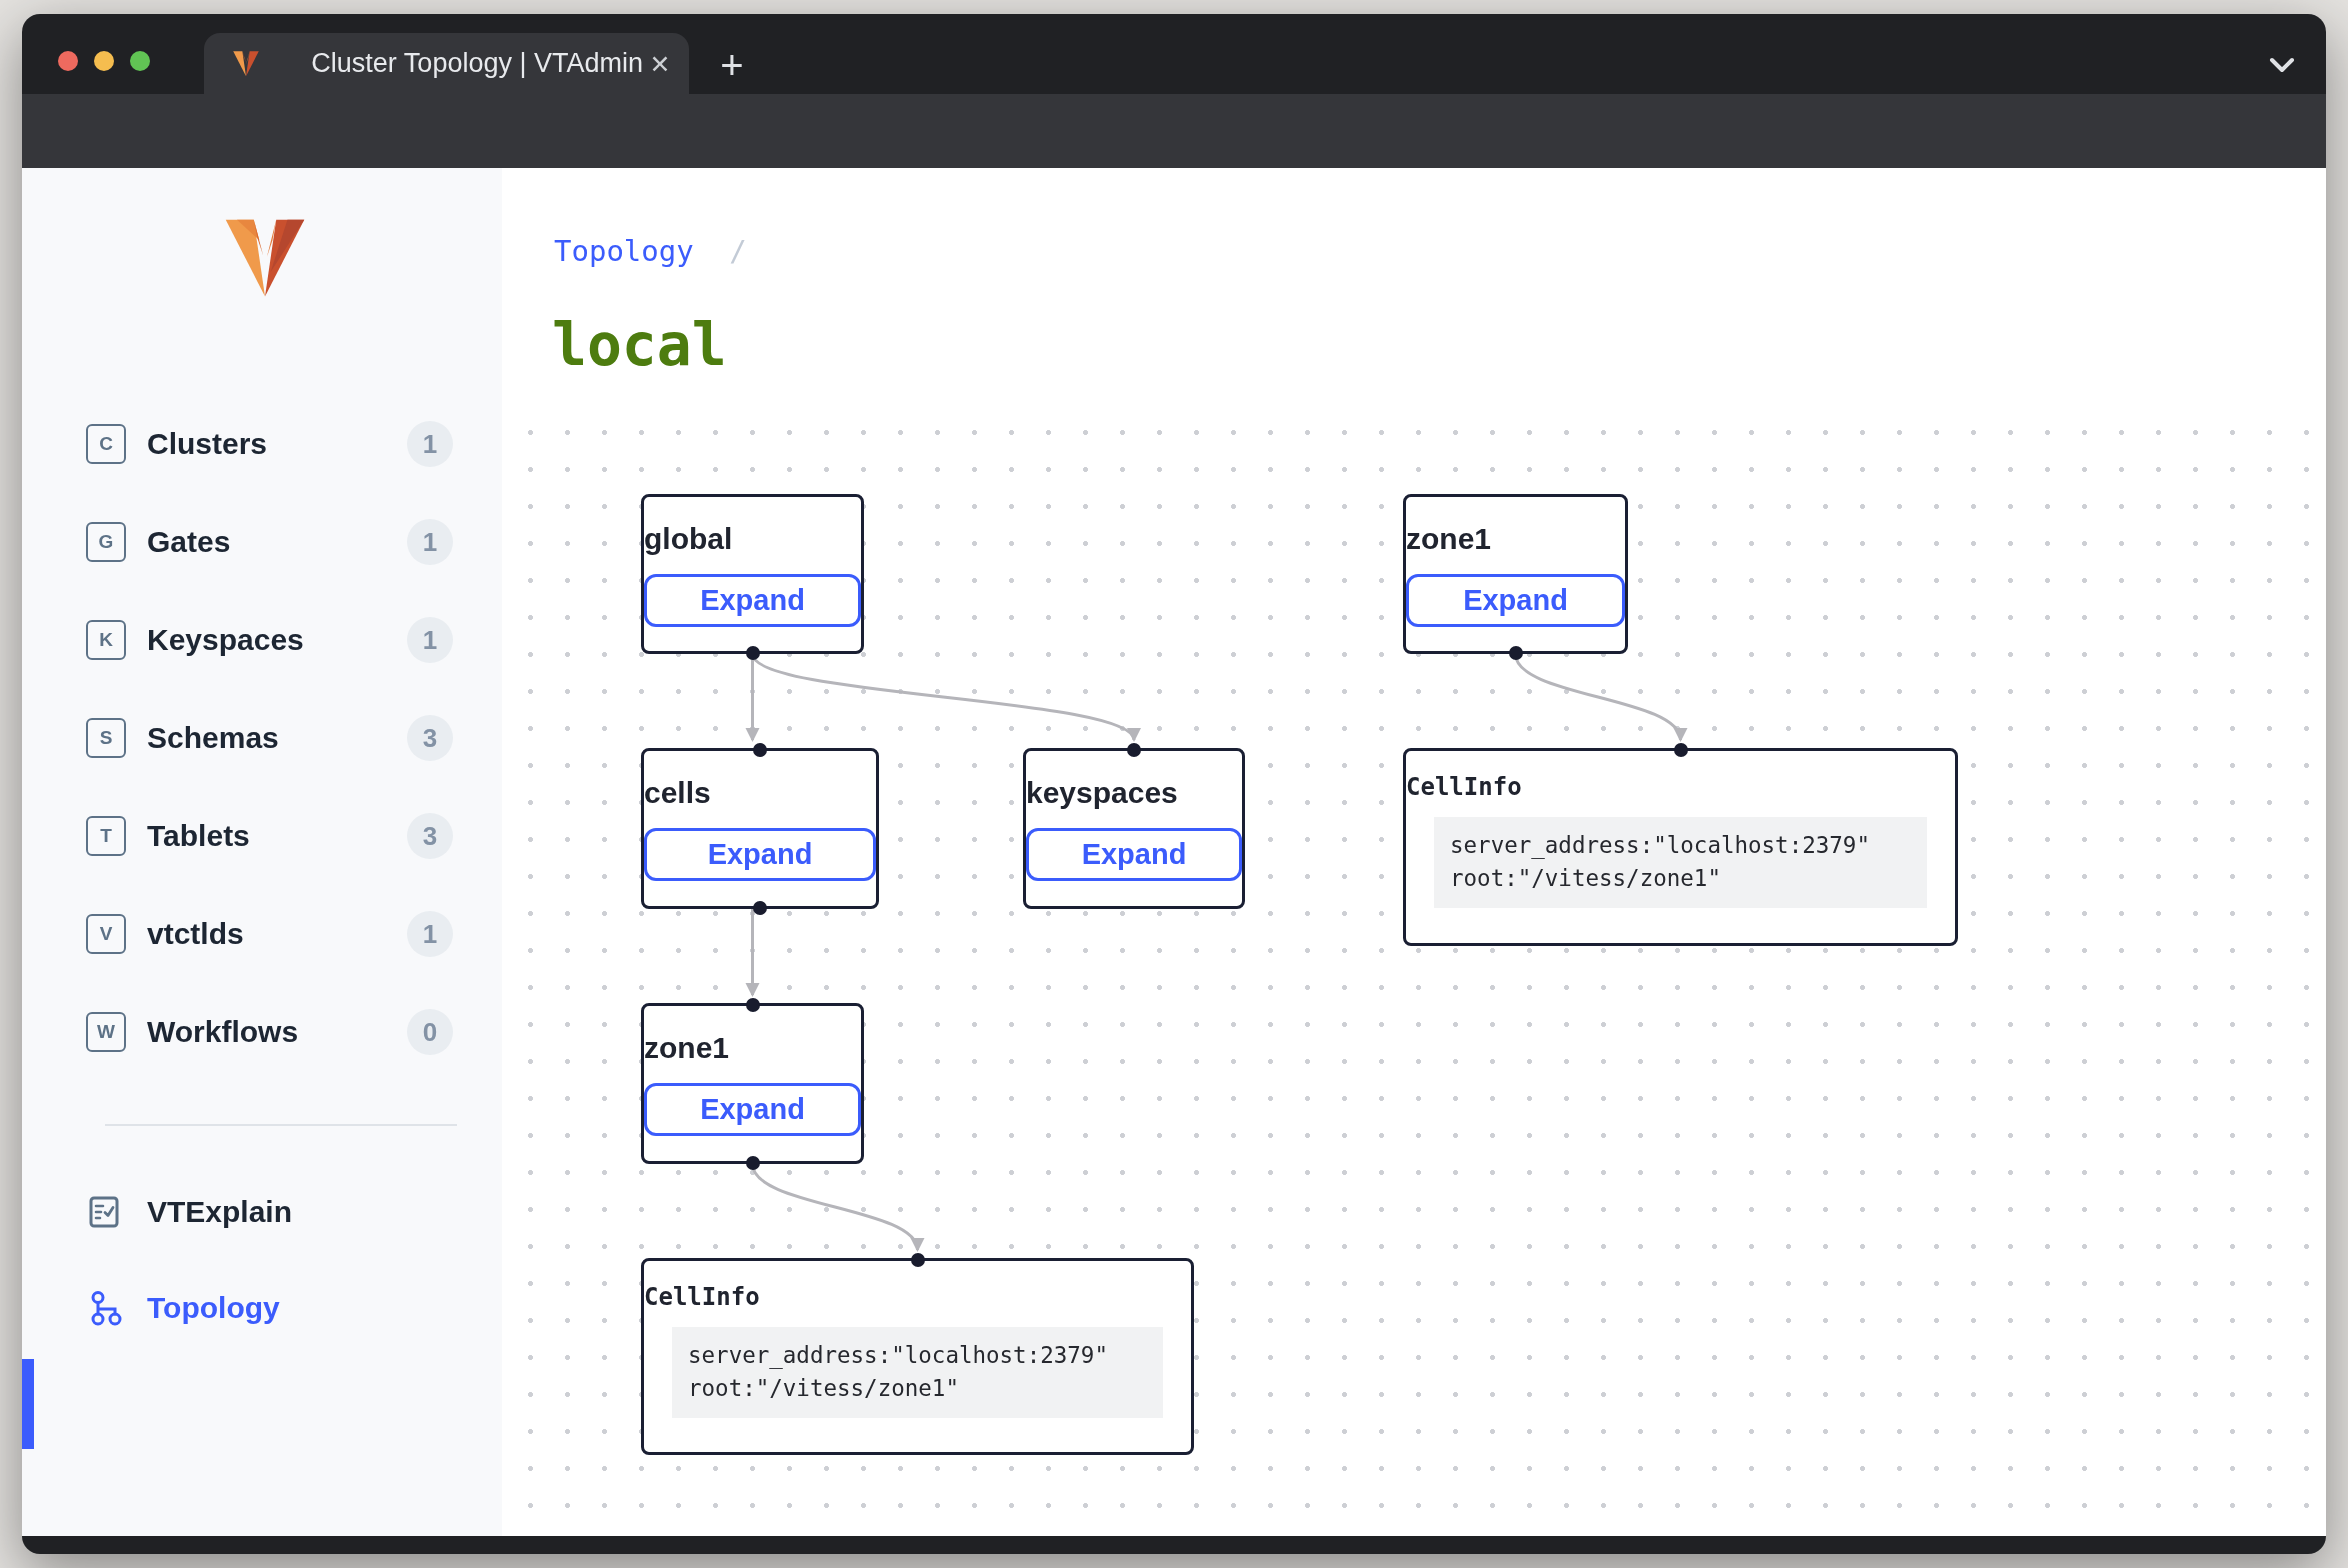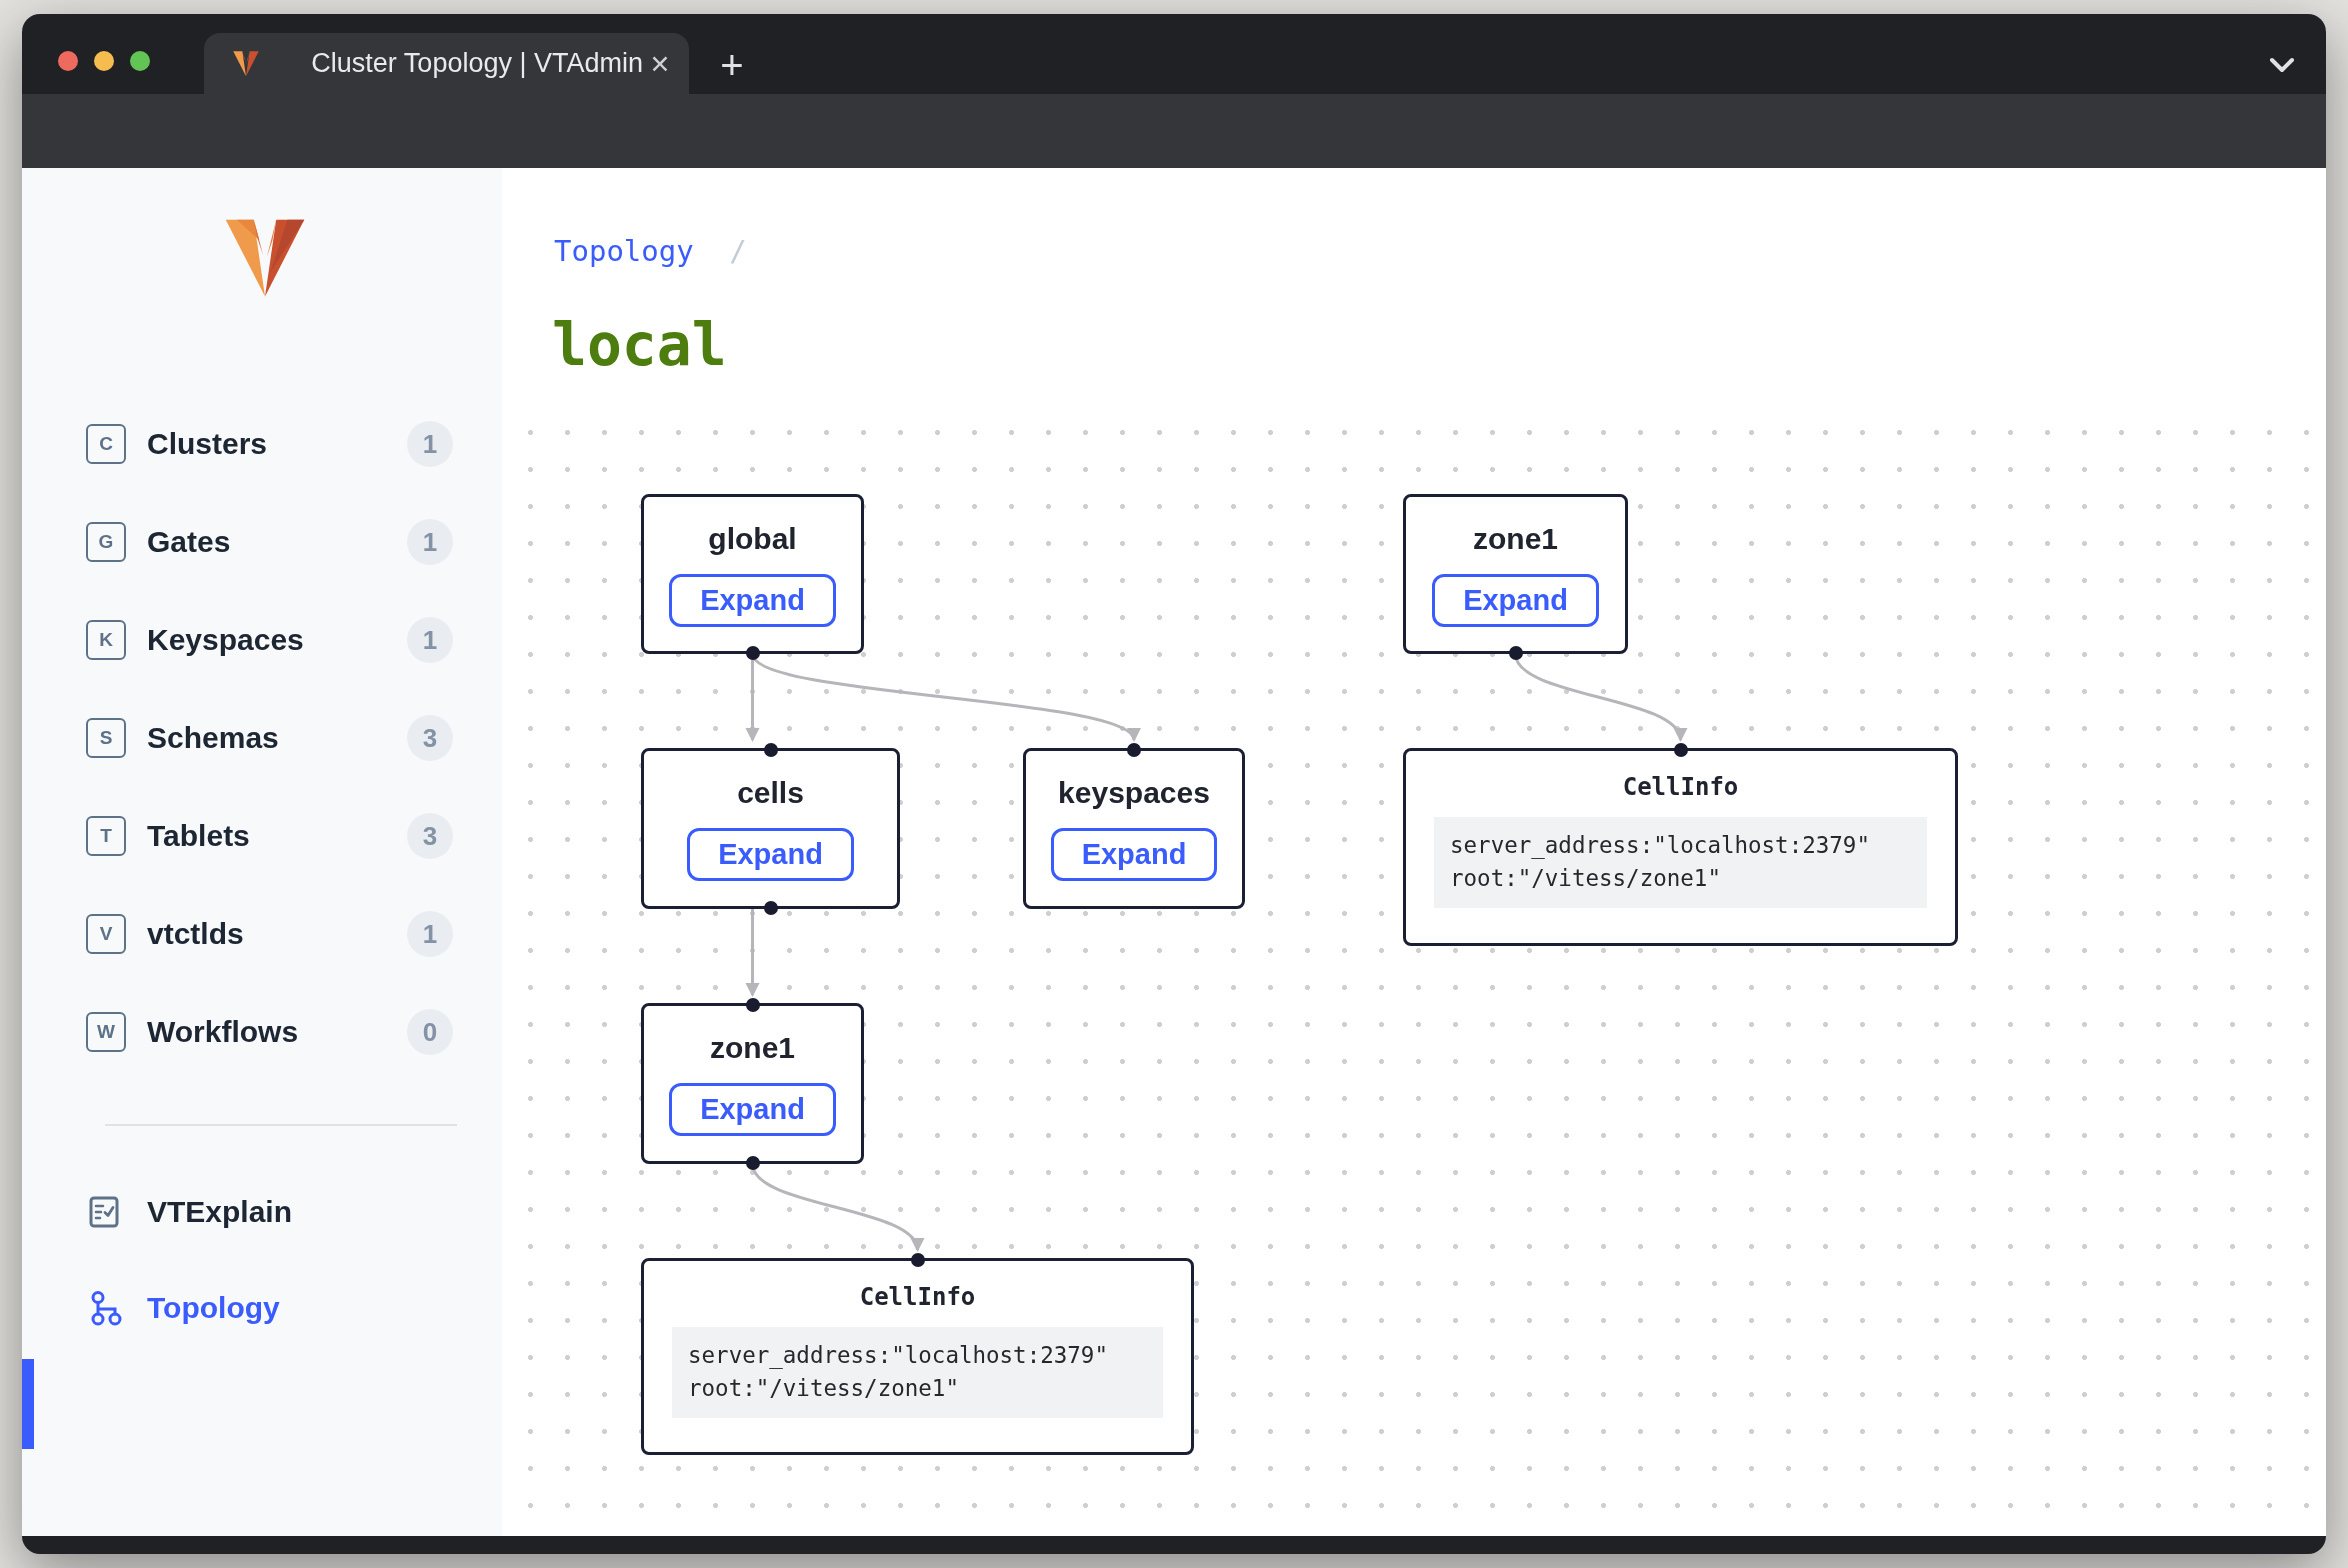--- a/index.html
+++ b/index.html
@@ -66,21 +66,21 @@
   #breadcrumb .sep{color:#c3cbd6;margin-left:18px;}
   #page-title{position:absolute;left:50px;top:104px;font-family:"DejaVu Sans Mono",monospace;
               font-size:58px;font-weight:700;color:#4d7c0f;}
 
   
   #canvas{position:absolute;left:0;top:240px;width:1824px;height:1128px;
           background-image:radial-gradient(circle,#cdcfd4 2.2px,transparent 2.7px);
           background-size:37px 37px;background-position:10px 6px;}
   #edges{position:absolute;left:0;top:0;width:1824px;height:1128px;}
   .node{position:absolute;background:#fff;border:3px solid #1a1f33;border-radius:8px;
-        display:flex;flex-direction:column;align-items:center;justify-content:center;box-sizing:border-box;}
+        display:flex;flex-direction:column;justify-content:center;box-sizing:border-box;}
   .node-title{font-size:30px;font-weight:700;color:#20242f;}
   .node.cellinfo{justify-content:flex-start;}
   .node.cellinfo .node-title{font-family:"DejaVu Sans Mono",monospace;font-size:24px;margin-top:22px;}
   .expand-btn{margin-top:18px;background:#fff;border:3px solid #3b5cfc;border-radius:12px;
               color:#3b5cfc;font-size:29px;font-weight:700;padding:7px 28px;
               font-family:"Liberation Sans",sans-serif;cursor:pointer;}
   .code-block{margin-top:16px;background:#f1f2f3;padding:12px 16px;text-align:left;
               font-family:"DejaVu Sans Mono",monospace;font-size:22.5px;line-height:1.48;color:#26282e;
               align-self:stretch;margin-left:28px;margin-right:28px;}
   .handle{position:absolute;left:50%;transform:translateX(-50%);width:14px;height:14px;
@@ -267,21 +267,21 @@
               <div class="node" style="left: 139px; top: 86px; width: 223px; height: 160px;">
                 <div class="node-title">global</div>
                 <button class="expand-btn">Expand</button>
                 <span class="handle bottom"></span>
               </div>
               <div class="node" style="left: 901px; top: 86px; width: 225px; height: 160px;">
                 <div class="node-title">zone1</div>
                 <button class="expand-btn">Expand</button>
                 <span class="handle bottom"></span>
               </div>
-              <div class="node" style="left: 139px; top: 340px; width: 259px; height: 161px;">
+              <div class="node" style="left: 139px; top: 340px; width: 238px; height: 161px;">
                 <div class="node-title">cells</div>
                 <button class="expand-btn">Expand</button>
                 <span class="handle top"></span>
                 <span class="handle bottom"></span>
               </div>
               <div class="node" style="left: 521px; top: 340px; width: 222px; height: 161px;">
                 <div class="node-title">keyspaces</div>
                 <button class="expand-btn">Expand</button>
                 <span class="handle top"></span>
               </div>

